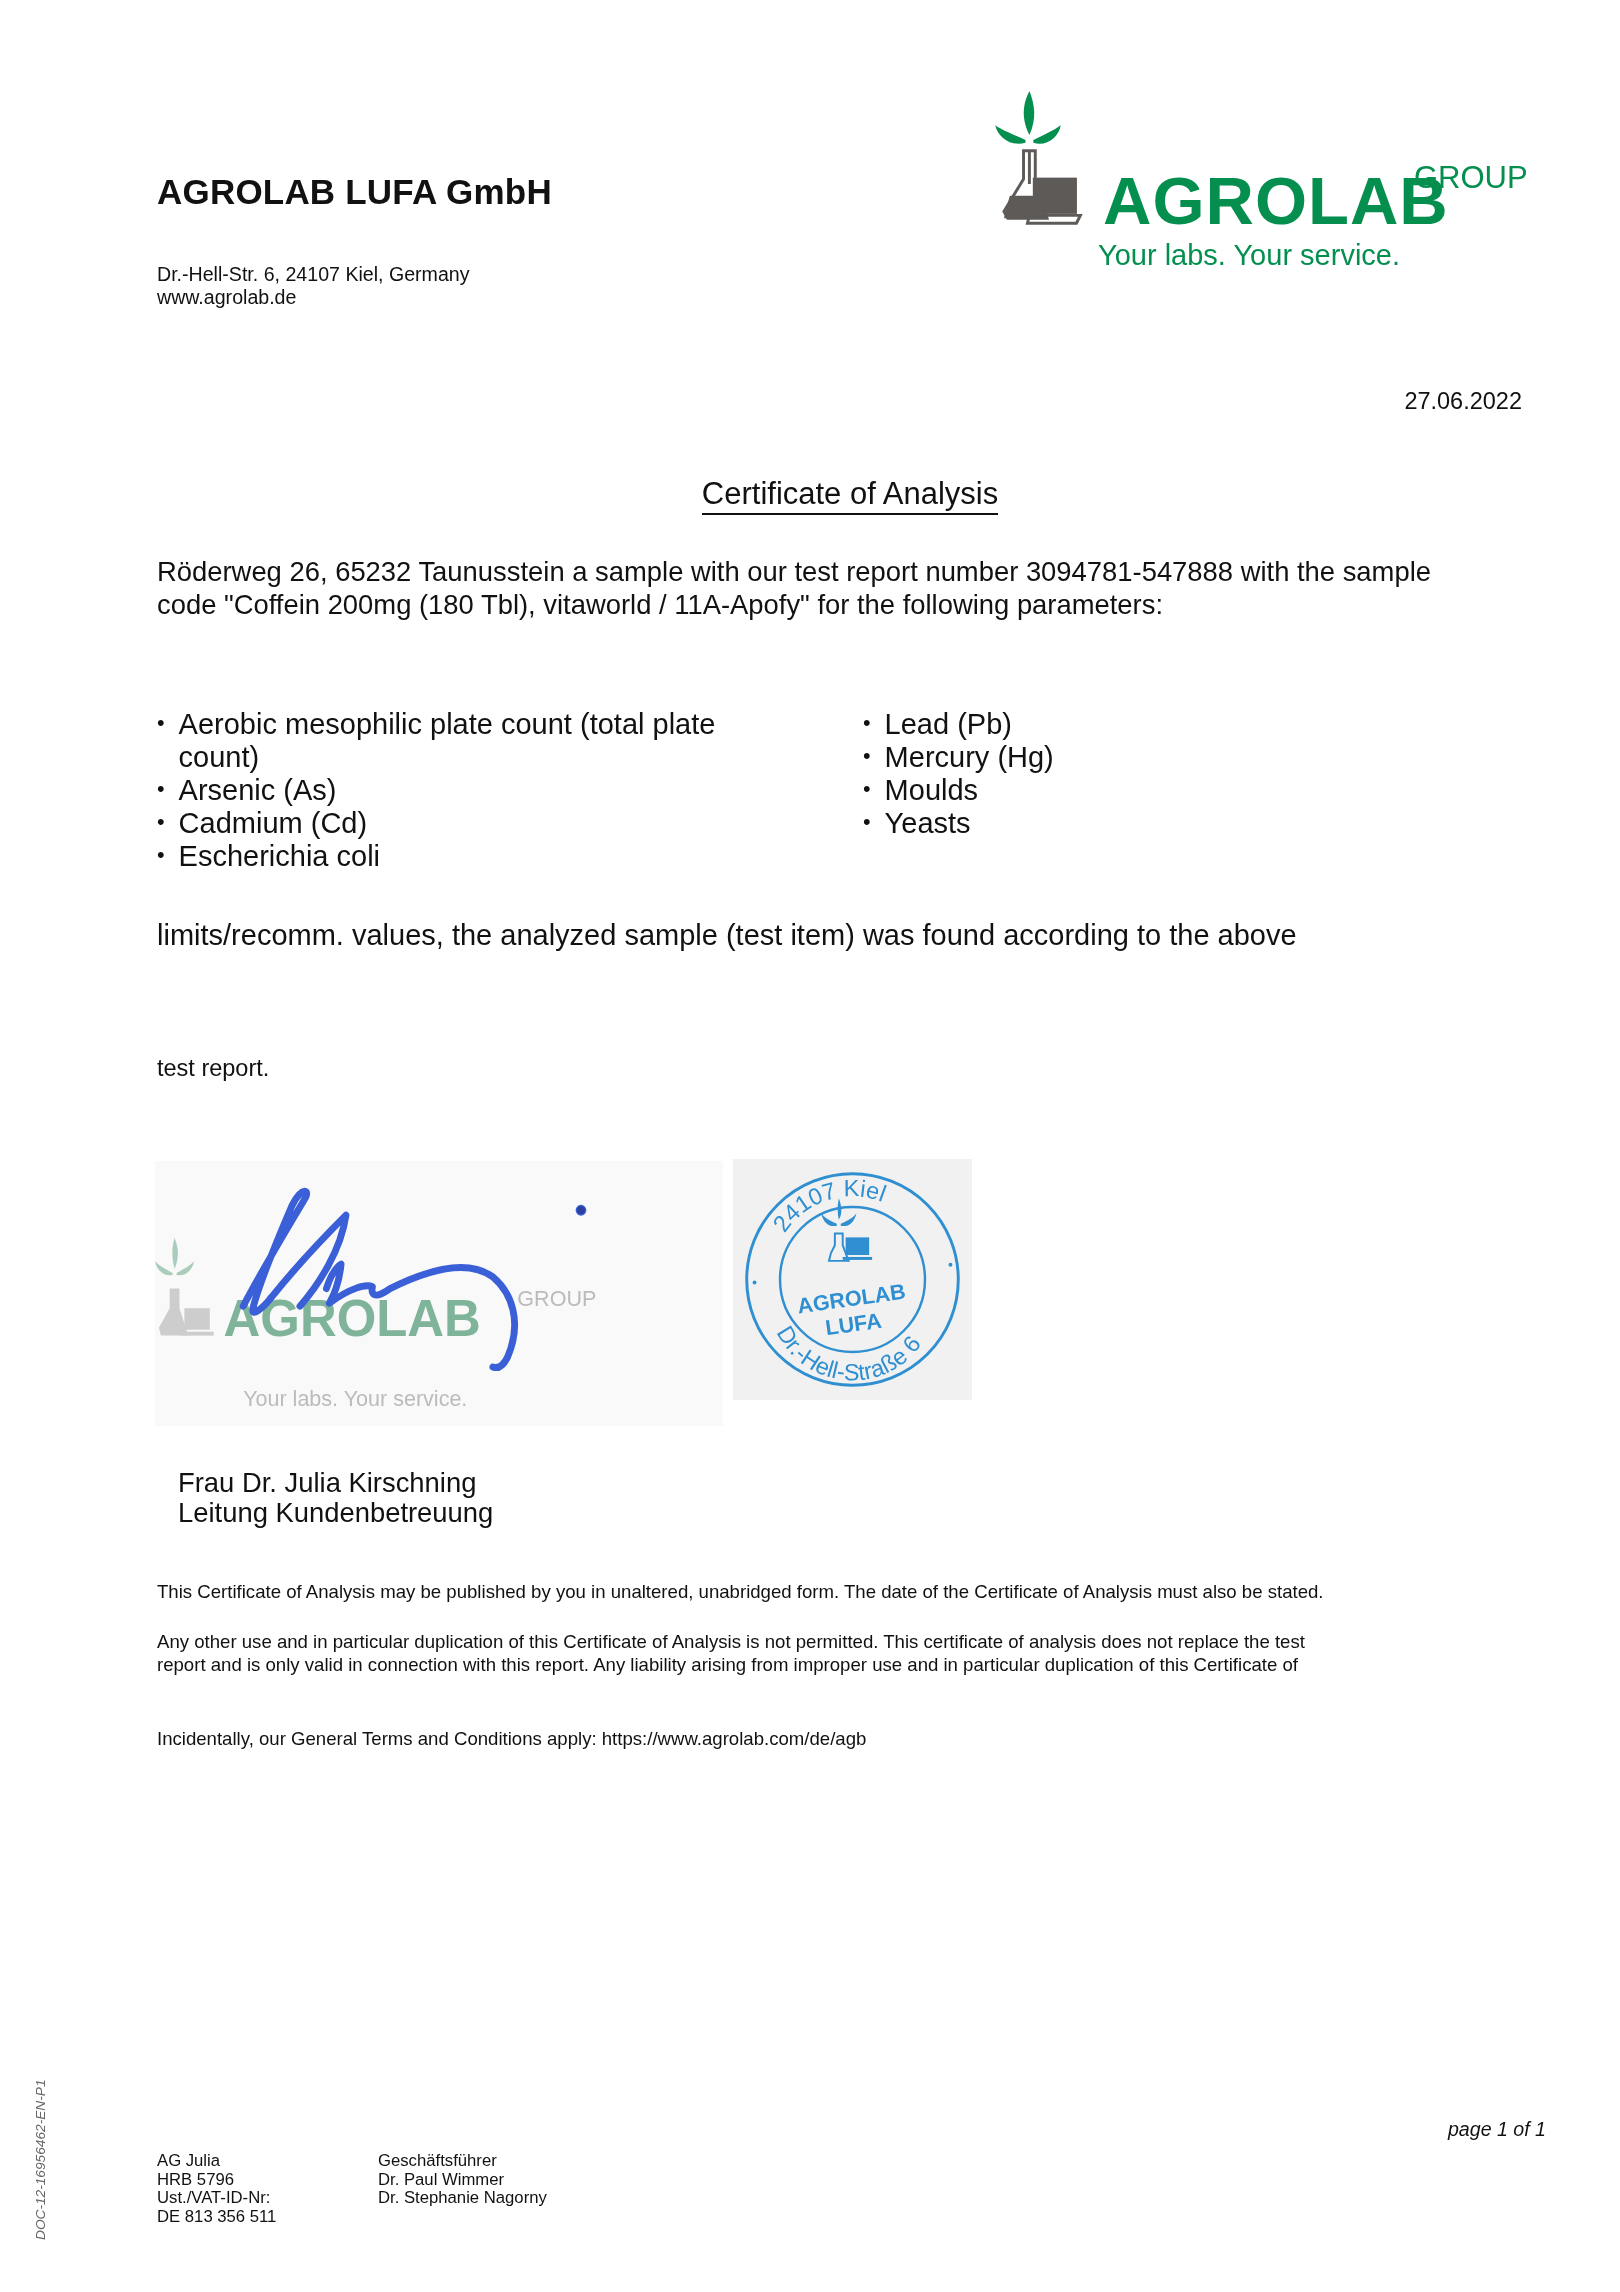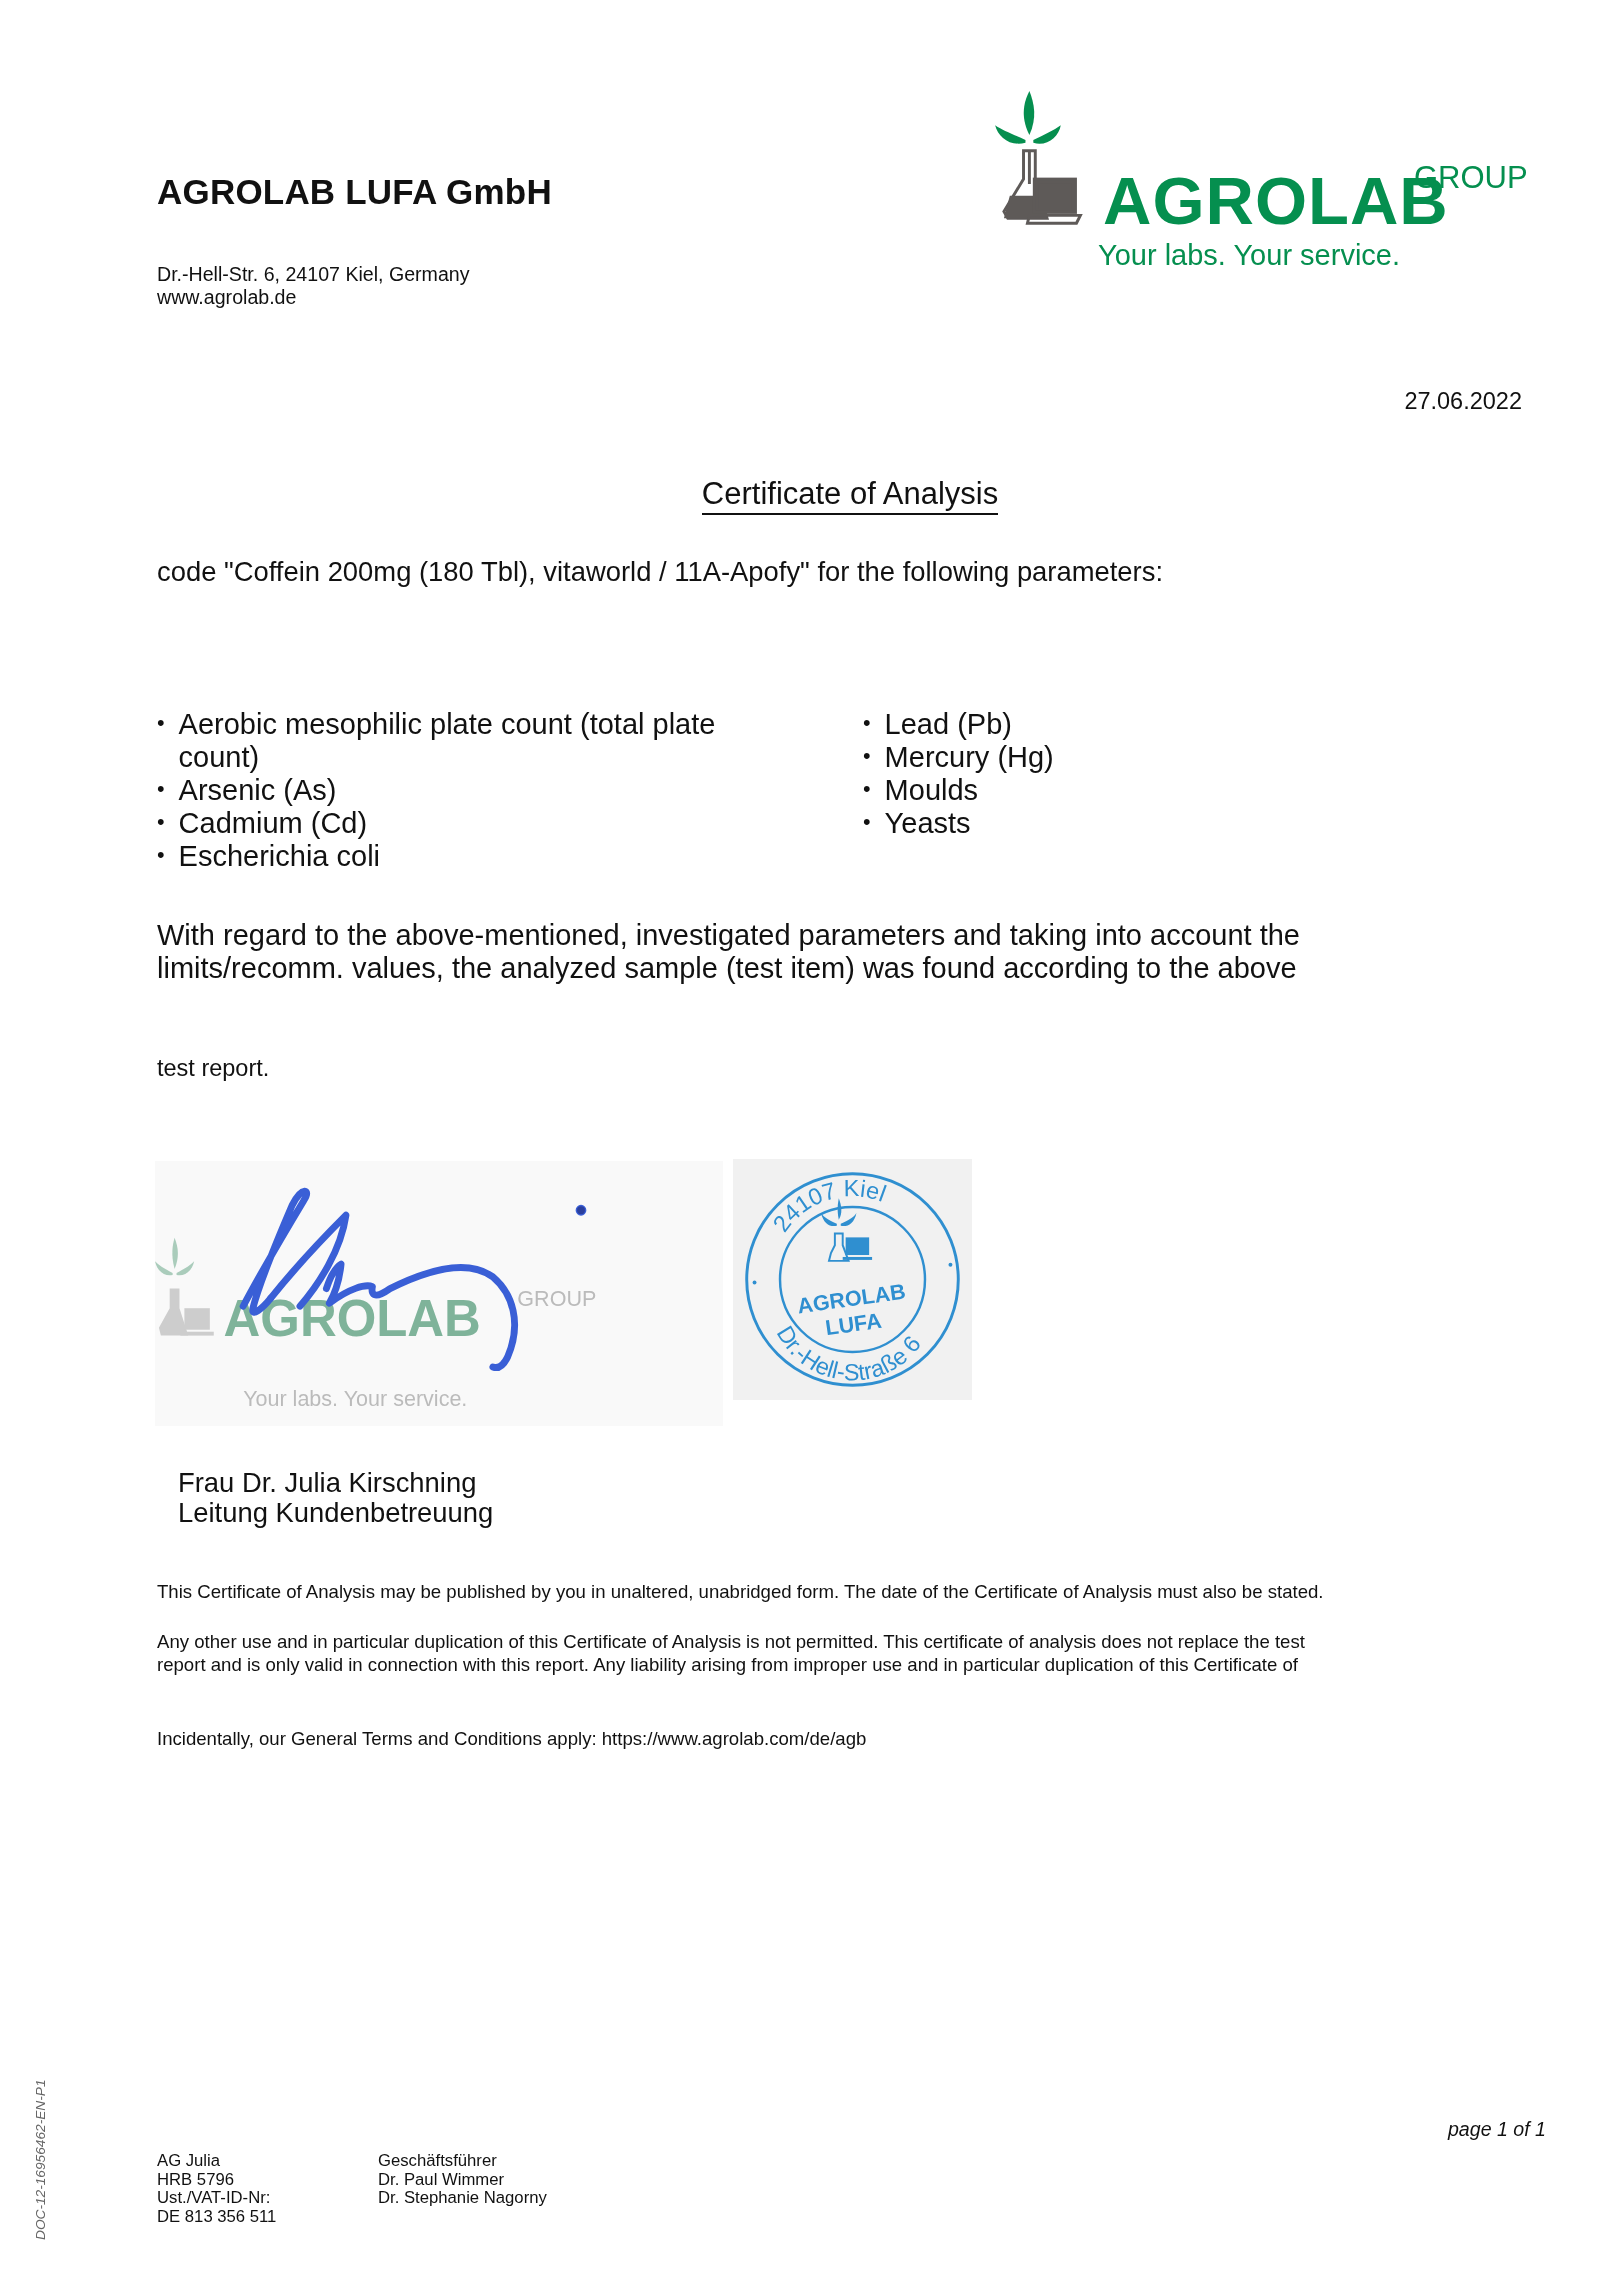--- a/index.html
+++ b/index.html
@@ -77,40 +77,40 @@
   <span class="logo-group">GROUP</span>
   <span class="logo-tag">Your labs. Your service.</span>
 </div>
 
 <div class="abs date">27.06.2022</div>
 <div class="abs title">
   <span>Certificate of Analysis</span>
 </div>
 
 <div class="abs intro">
+  <span class="line">Röderweg 26, 65232 Taunusstein a sample with our test report number 3094781-547888 with the sample</span>
   <span class="line">code "Coffein 200mg (180 Tbl), vitaworld / 11A-Apofy" for the following parameters:</span>
 </div>
 
 <div class="abs params">
   <div class="col col-left">
     <div class="param"><span class="bullet">•</span><span>Aerobic mesophilic plate count (total plate count)</span></div>
     <div class="param"><span class="bullet">•</span><span>Arsenic (As)</span></div>
     <div class="param"><span class="bullet">•</span><span>Cadmium (Cd)</span></div>
     <div class="param"><span class="bullet">•</span><span>Escherichia coli</span></div>
   </div>
   <div class="col col-right">
     <div class="param"><span class="bullet">•</span><span>Lead (Pb)</span></div>
     <div class="param"><span class="bullet">•</span><span>Mercury (Hg)</span></div>
     <div class="param"><span class="bullet">•</span><span>Moulds</span></div>
     <div class="param"><span class="bullet">•</span><span>Yeasts</span></div>
   </div>
 </div>
 
 <div class="abs conclusion">
-  <span class="line">With regard to the above-mentioned, investigated parameters and taking into account the</span>
   <span class="line">limits/recomm. values, the analyzed sample (test item) was found according to the above</span>
 </div>
 <div class="abs conformity">
   <span class="line">test report.</span>
 </div>
 
 <div class="abs sig-box">
   <svg width="568" height="265" viewBox="0 0 580 270" style="position:absolute;left:0;top:0;">
 
     <g opacity="0.55">

